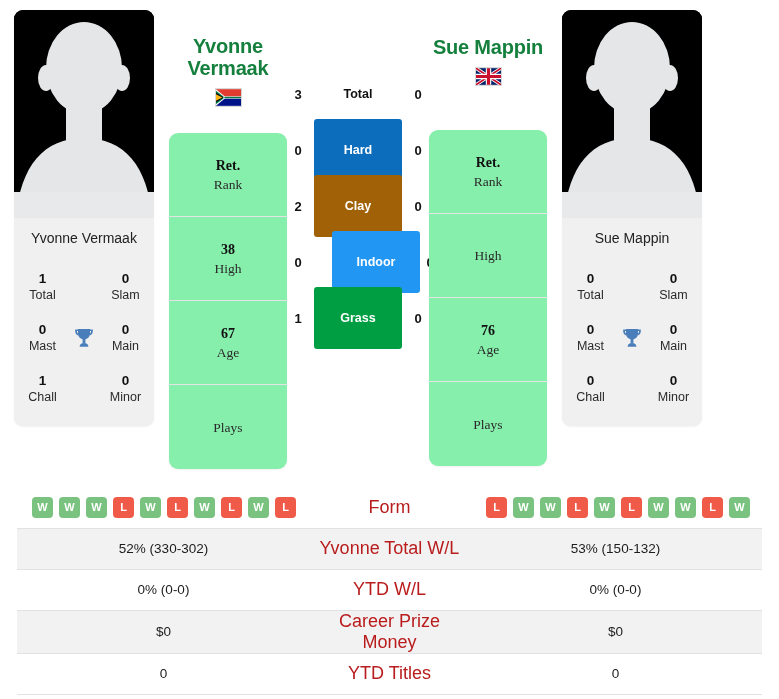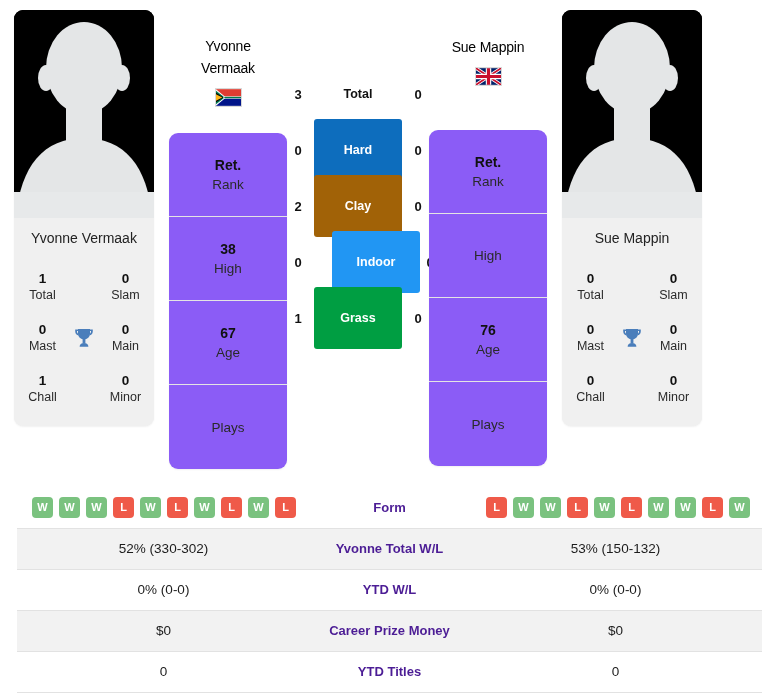--- a/index.html
+++ b/index.html
@@ -87,42 +87,43 @@
 
   
   .info-col {
     width: 120px;
     flex: 0 0 120px;
     display: flex;
     flex-direction: column;
     align-items: center;
   }
   .pname {
-    font-size: 14px;
-    font-weight: normal;
-    color: #000000;
+    font-size: 20px;
+    font-weight: bold;
+    color: #15803d;
     text-align: center;
     line-height: 22px;
     margin-top: 25px;
     letter-spacing: -0.2px;
   }
   .pname.single { margin-top: 26px; }
   .flag {
     margin-top: 9px;
     width: 27px;
     height: 19px;
     display: block;
     border: 1px solid #d8d8d8;
   }
   .rank-card {
     width: 118px;
-    background: #8b5cf6;
+    background: #86efac;
     border-radius: 9px;
     overflow: hidden;
     box-shadow: 0 1px 2px rgba(0,0,0,0.06);
+    font-family: Liberation Serif, serif;
   }
   .rank-card.left { margin-top: 26px; }
   .rank-card.right { margin-top: 44px; }
   .rank-cell {
     height: 84px;
     display: flex;
     flex-direction: column;
     align-items: center;
     justify-content: center;
     border-bottom: 1px solid #e4e4e4;
@@ -187,23 +188,23 @@
   .stat-table td {
     height: 41px;
     vertical-align: middle;
     font-size: 13.5px;
     color: #1c1c1c;
     text-align: center;
   }
   .stat-table td.side { width: 293px; }
   .stat-table td.mid {
     width: 159px;
-    font-weight: bold;
-    color: #4c1d95;
-    font-size: 13px;
+    font-weight: normal;
+    color: #b91c1c;
+    font-size: 18px;
   }
   .form-strip {
     display: flex;
     align-items: center;
     gap: 6px;
   }
   .form-strip.left { justify-content: flex-start; padding-left: 15px; }
   .form-strip.right { justify-content: flex-start; padding-left: 17px; }
   .wl {
     width: 21px;

